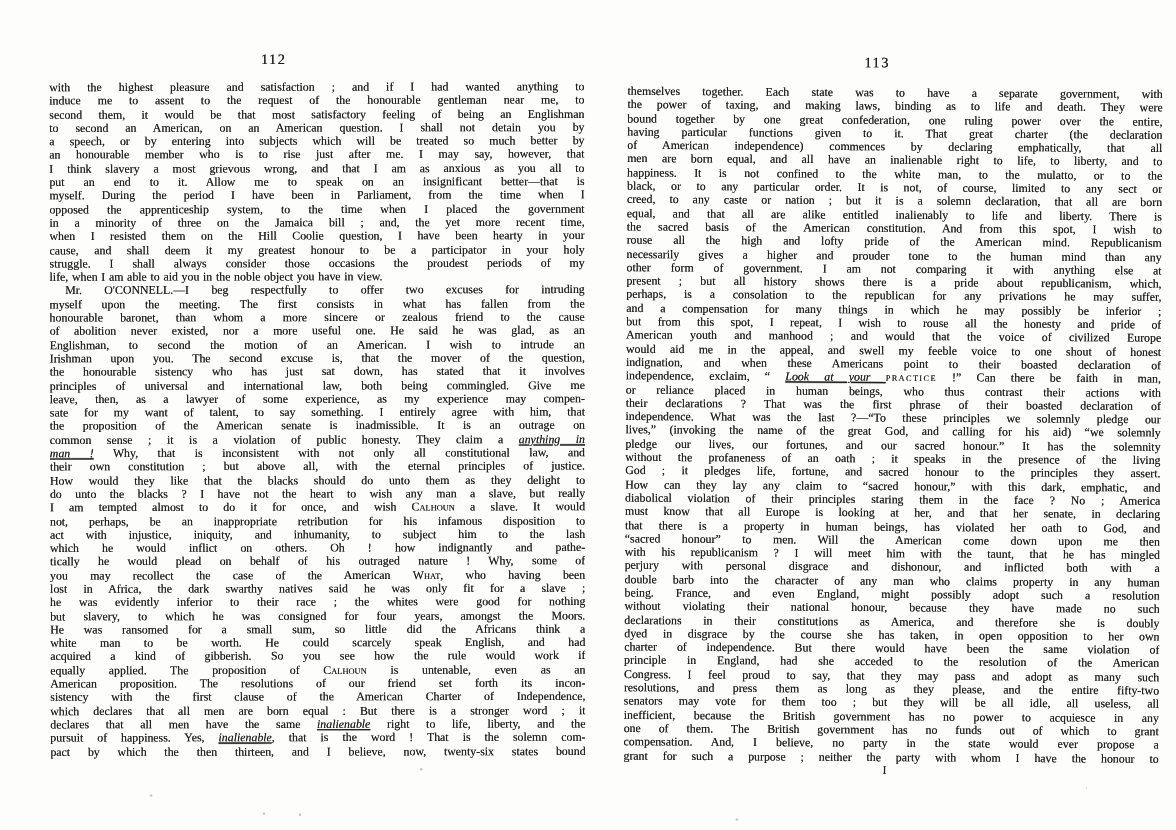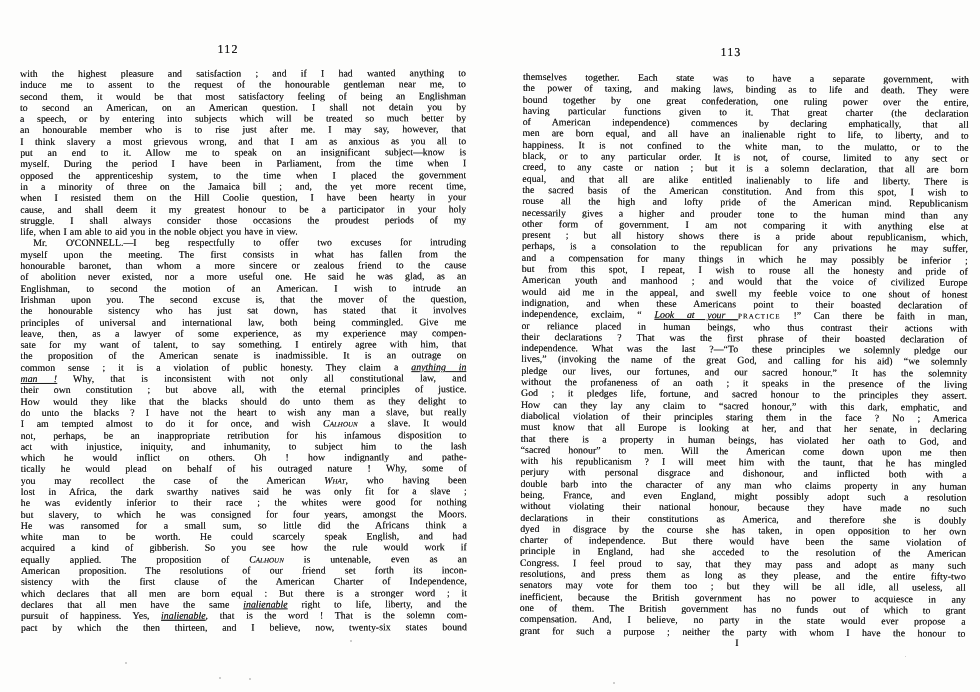--- a/index.html
+++ b/index.html
@@ -15,30 +15,30 @@
     text-shadow:0 0 0.4px rgba(20,20,20,.8);
   }
   .pagenum.left{left:27px;top:42px;transform:translateX(-22px);}
   .pagenum.right{left:523px;top:45px;transform:translateX(-15px) rotate(0.3deg);}
   .col{
     position:absolute;width:446px;
     font-size:9.9px;line-height:11.3px;
     text-shadow:0 0 0.35px rgba(20,20,20,.75);
     word-spacing:0.6px;
   }
-  .col.left{left:20px;top:68px;transform:rotate(-0.1deg);transform-origin:0 0;}
+  .col.left{left:41px;top:68px;transform:rotate(-0.1deg);transform-origin:0 0;}
   .col.right{left:523px;top:71px;transform:rotate(0.35deg);transform-origin:0 0;}
   .line{
     height:11.3px;overflow:hidden;white-space:nowrap;
     text-align:justify;text-align-last:justify;-moz-text-align-last:justify;
   }
   .line.nj{text-align-last:left;-moz-text-align-last:left;}
   .line.ind{text-indent:13px;}
   .i{font-style:italic;text-decoration:underline;}
-  .sc{font-variant:small-caps;font-style:italic;}
+  .sc{font-variant:small-caps;}
   .scsp{font-variant:small-caps;letter-spacing:1.1px;}
   .sig{
     position:absolute;left:523px;top:637px;width:446px;text-align:center;
     font-size:10px;transform:translateX(-9px) rotate(0.35deg);
     text-shadow:0 0 0.35px rgba(20,20,20,.75);
   }
   .speck{position:absolute;background:#8d8d8d;opacity:.55;border-radius:50%;}
 </style>
 </head>
 <body>
@@ -46,21 +46,21 @@
 <div>
   <div class="pagenum left">112</div>
   <div class="col left">
       <div class="line"><span>with the highest pleasure and satisfaction ; and if I had wanted anything to</span></div>
       <div class="line"><span>induce me to assent to the request of the honourable gentleman near me, to</span></div>
       <div class="line"><span>second them, it would be that most satisfactory feeling of being an Englishman</span></div>
       <div class="line"><span>to second an American, on an American question.  I shall not detain you by</span></div>
       <div class="line"><span>a speech, or by entering into subjects which will be treated so much better by</span></div>
       <div class="line"><span>an honourable member who is to rise just after me.  I may say, however, that</span></div>
       <div class="line"><span>I think slavery a most grievous wrong, and that I am as anxious as you all to</span></div>
-      <div class="line"><span>put an end to it.  Allow me to speak on an insignificant subject—know is</span></div>
+      <div class="line"><span>put an end to it.  Allow me to speak on an insignificant better—that is</span></div>
       <div class="line"><span>myself.  During the period I have been in Parliament, from the time when I</span></div>
       <div class="line"><span>opposed the apprenticeship system, to the time when I placed the government</span></div>
       <div class="line"><span>in a minority of three on the Jamaica bill ; and, the yet more recent time,</span></div>
       <div class="line"><span>when I resisted them on the Hill Coolie question, I have been hearty in your</span></div>
       <div class="line"><span>cause, and shall deem it my greatest honour to be a participator in your holy</span></div>
       <div class="line"><span>struggle.  I shall always consider those occasions the proudest periods of my</span></div>
       <div class="line nj"><span>life, when I am able to aid you in the noble object you have in view.</span></div>
       <div class="line ind"><span>Mr. O'CONNELL.—I beg respectfully to offer two excuses for intruding</span></div>
       <div class="line"><span>myself upon the meeting.  The first consists in what has fallen from the</span></div>
       <div class="line"><span>honourable baronet, than whom a more sincere or zealous friend to the cause</span></div>

